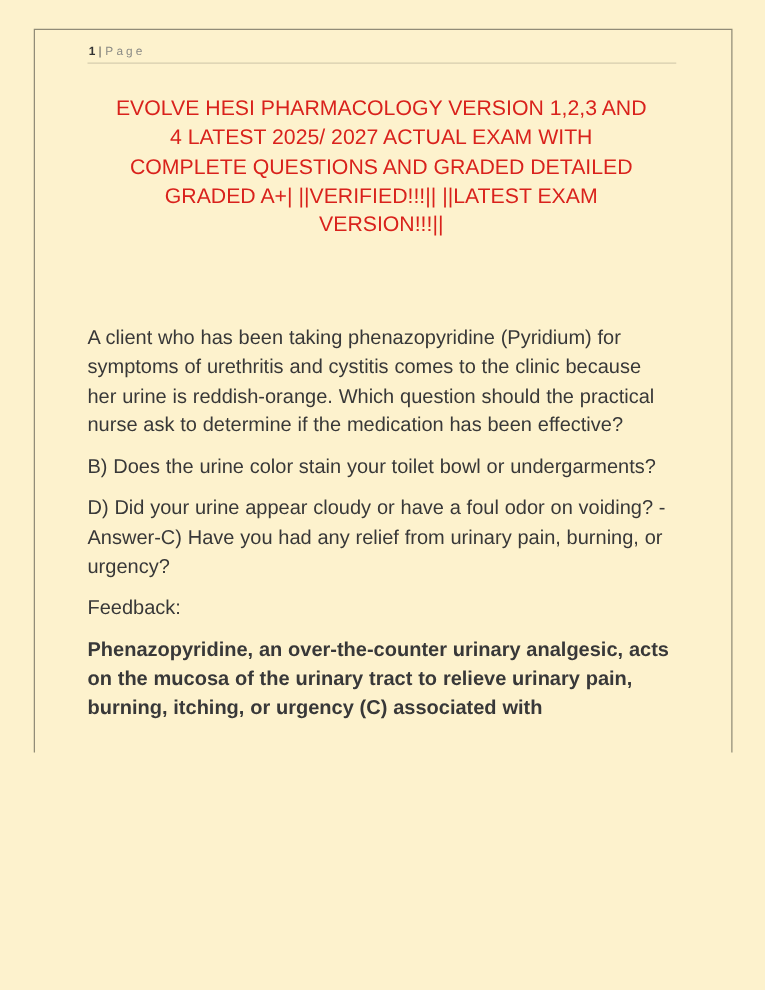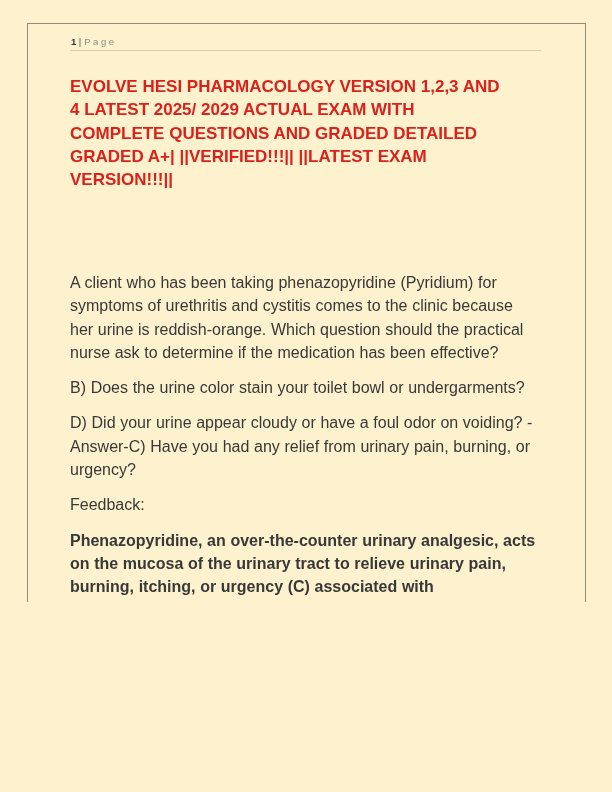--- a/index.html
+++ b/index.html
@@ -57,59 +57,59 @@
   .header-rule{
     position:absolute;
     left:70px;top:50px;
     width:471px;height:0;
     border-top:1px solid var(--header-rule);
   }
   .exam-title{
     position:absolute;
     left:70px;top:75px;
     width:470px;
-    text-align:left;
+    text-align:center;
     color:var(--title-red);
-    font-weight:bold;
+    font-weight:normal;
     font-size:17px;
     line-height:23.3px;
   }
   .exam-title .tline{
     white-space:nowrap;
   }
   .doc-body{
     position:absolute;
     left:70px;top:259px;
     width:468px;
     color:var(--body-text);
     font-size:16px;
     line-height:23.3px;
   }
   .doc-body p{
-    margin:12px 0 10px 0;
+    margin:0 0 10px 0;
     word-spacing:0.2px;
   }
   .doc-body p:last-child{margin-bottom:0;font-weight:bold;}
 </style>
 </head>
 <body>
 
 <div class="sheet">
 
   <div class="page-frame"></div>
 
   <div class="page-header">
     <span class="num">1</span><span class="sep">|</span><span class="lbl">Page</span>
   </div>
 
   <div class="header-rule"></div>
 
   <div class="exam-title">
     <div class="tline">EVOLVE HESI PHARMACOLOGY VERSION 1,2,3 AND</div>
-    <div class="tline">4 LATEST 2025/ 2029 ACTUAL EXAM WITH</div>
+    <div class="tline">4 LATEST 2025/ 2027 ACTUAL EXAM WITH</div>
     <div class="tline">COMPLETE QUESTIONS AND GRADED DETAILED</div>
     <div class="tline">GRADED A+| ||VERIFIED!!!|| ||LATEST EXAM</div>
     <div class="tline">VERSION!!!||</div>
   </div>
 
   <div class="doc-body">
     <p>A client who has been taking phenazopyridine (Pyridium) for symptoms of urethritis and cystitis comes to the clinic because her urine is reddish-orange. Which question should the practical nurse ask to determine if the medication has been effective?</p>
     <p>B) Does the urine color stain your toilet bowl or undergarments?</p>
     <p>D) Did your urine appear cloudy or have a foul odor on voiding? - Answer-C) Have you had any relief from urinary pain, burning, or urgency?</p>
     <p>Feedback:</p>

